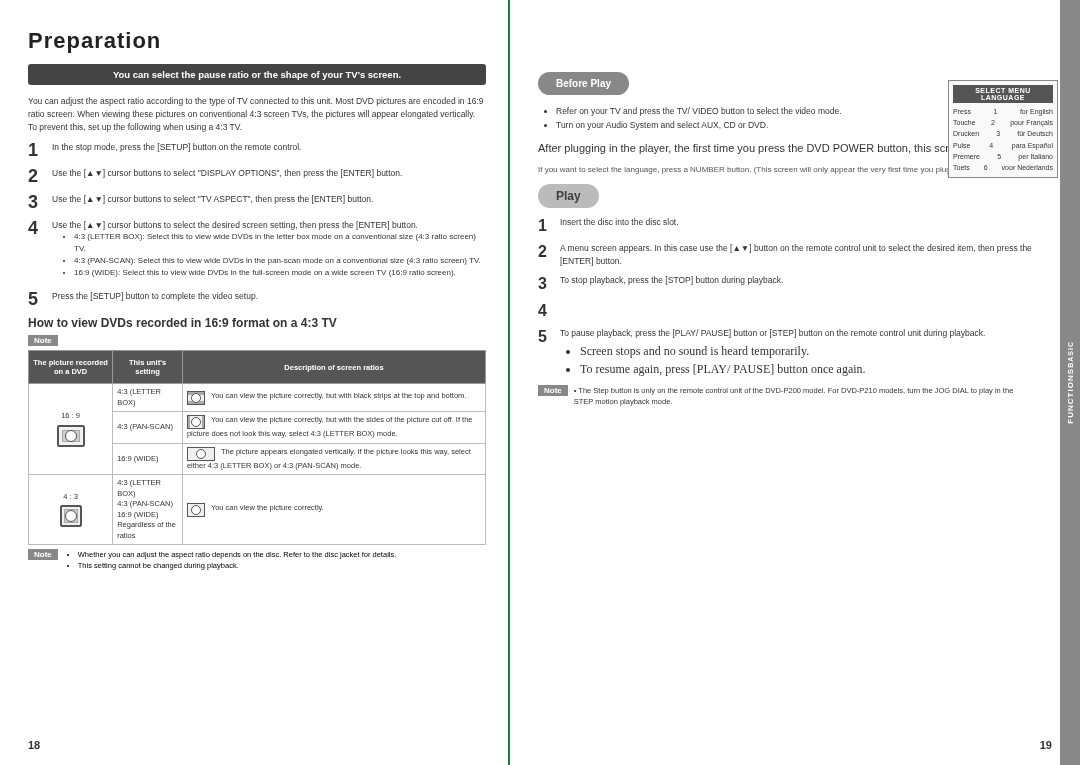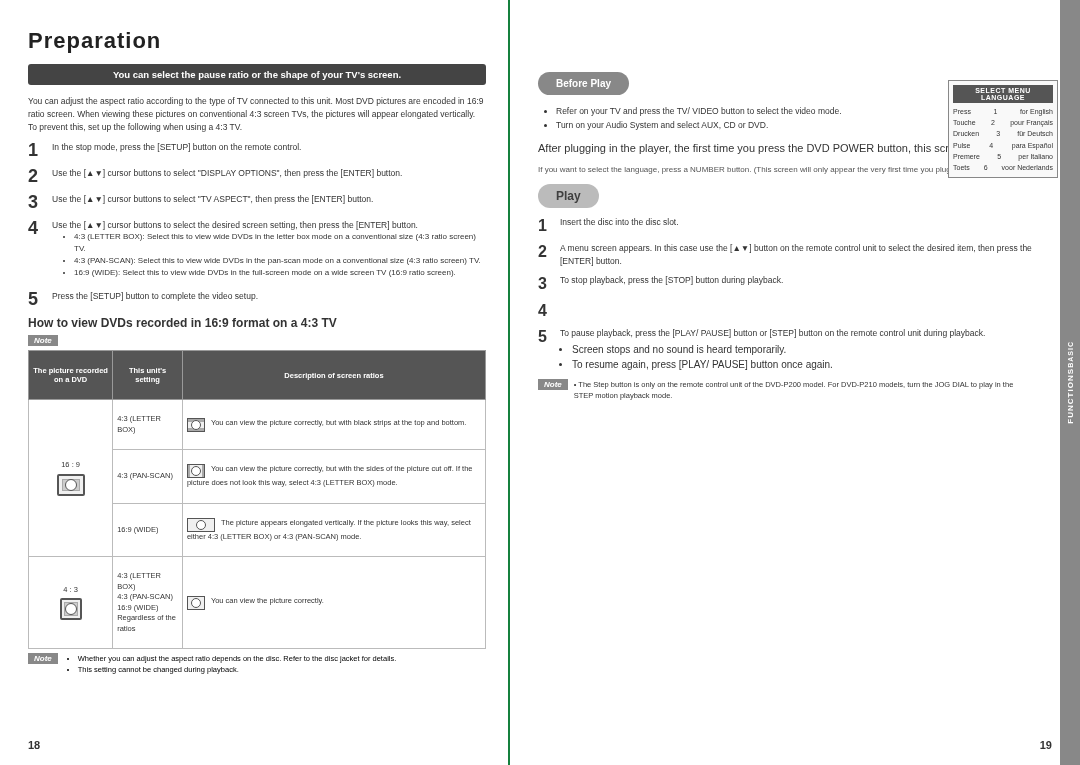--- a/index.html
+++ b/index.html
@@ -101,45 +101,44 @@
       margin-top: 6px;
     }
     .note-label {
       background: #888;
       color: #fff;
       font-size: 8px;
       font-weight: bold;
       padding: 1px 6px;
       display: inline-block;
       margin-bottom: 4px;
-      font-style: italic;
     }
     .note-table-title {
       font-size: 12px;
       font-weight: bold;
       margin-bottom: 4px;
       color: #333;
     }
     .dvd-table {
       width: 100%;
       border-collapse: collapse;
       margin-bottom: 4px;
       font-size: 7.5px;
     }
     .dvd-table th {
       background: #555;
       color: #fff;
-      padding: 15px 4px;
+      padding: 7px 4px;
       border: 1px solid #999;
       text-align: center;
       font-size: 7.5px;
     }
     .dvd-table td {
       border: 1px solid #bbb;
-      padding: 14px 4px;
+      padding: 3px 4px;
       vertical-align: middle;
       font-size: 7.5px;
       color: #333;
       line-height: 1.4;
     }
     .dvd-table .cell-center {
       text-align: center;
     }
     .circle-icon {
       display: inline-block;
@@ -261,25 +260,26 @@
       margin-right: 6px;
       line-height: 1.2;
     }
     .right-step-text {
       font-size: 8.5px;
       line-height: 1.5;
       color: #333;
       flex: 1;
     }
     .right-bullets li {
-      font-size: 10px;
+      font-size: 12px;
       line-height: 1.5;
       color: #333;
       list-style: disc;
-      margin-left: 12px;
+      margin-left: 20px;
+      font-family: Liberation Serif, serif;
     }
     .right-note-row {
       display: flex;
       align-items: flex-start;
       margin-top: 4px;
       gap: 6px;
     }
     .right-note-text {
       font-size: 7.5px;
       line-height: 1.5;

